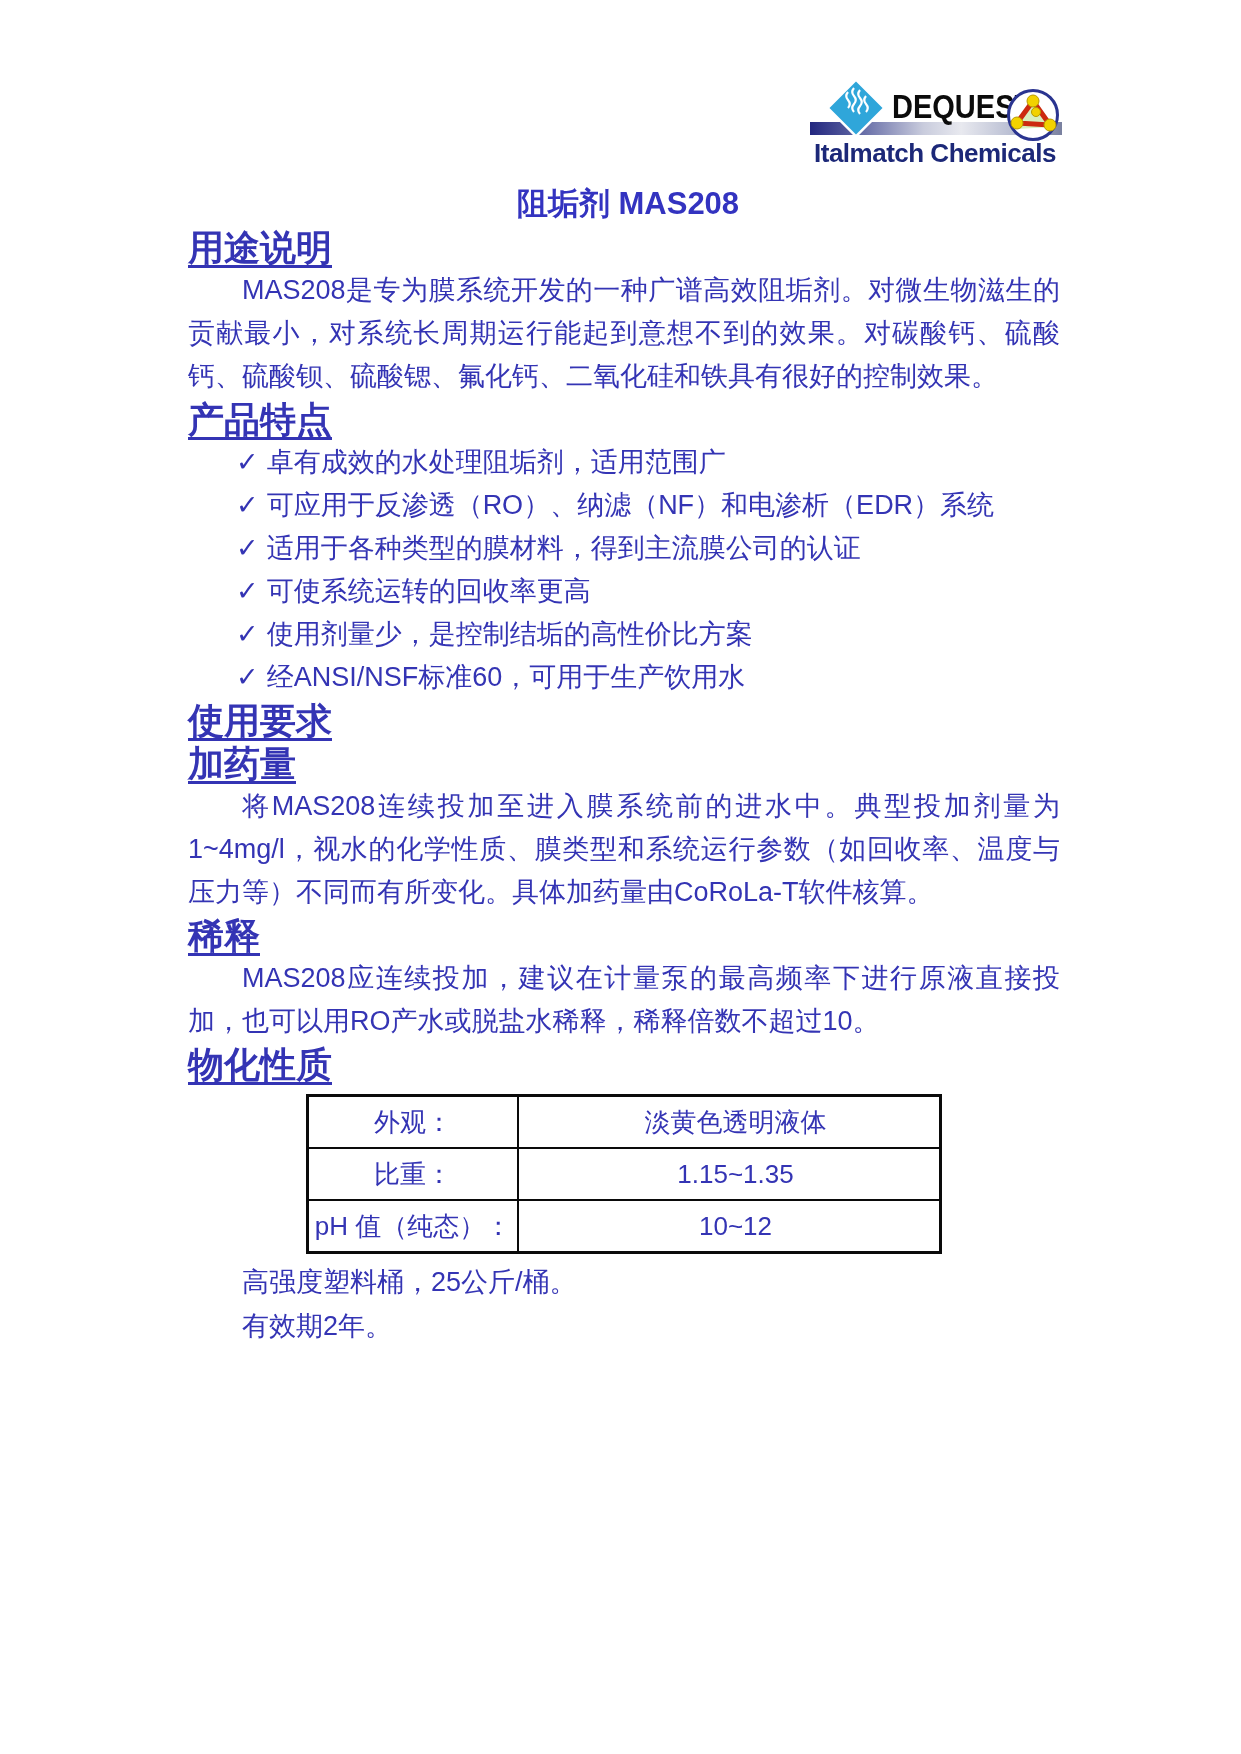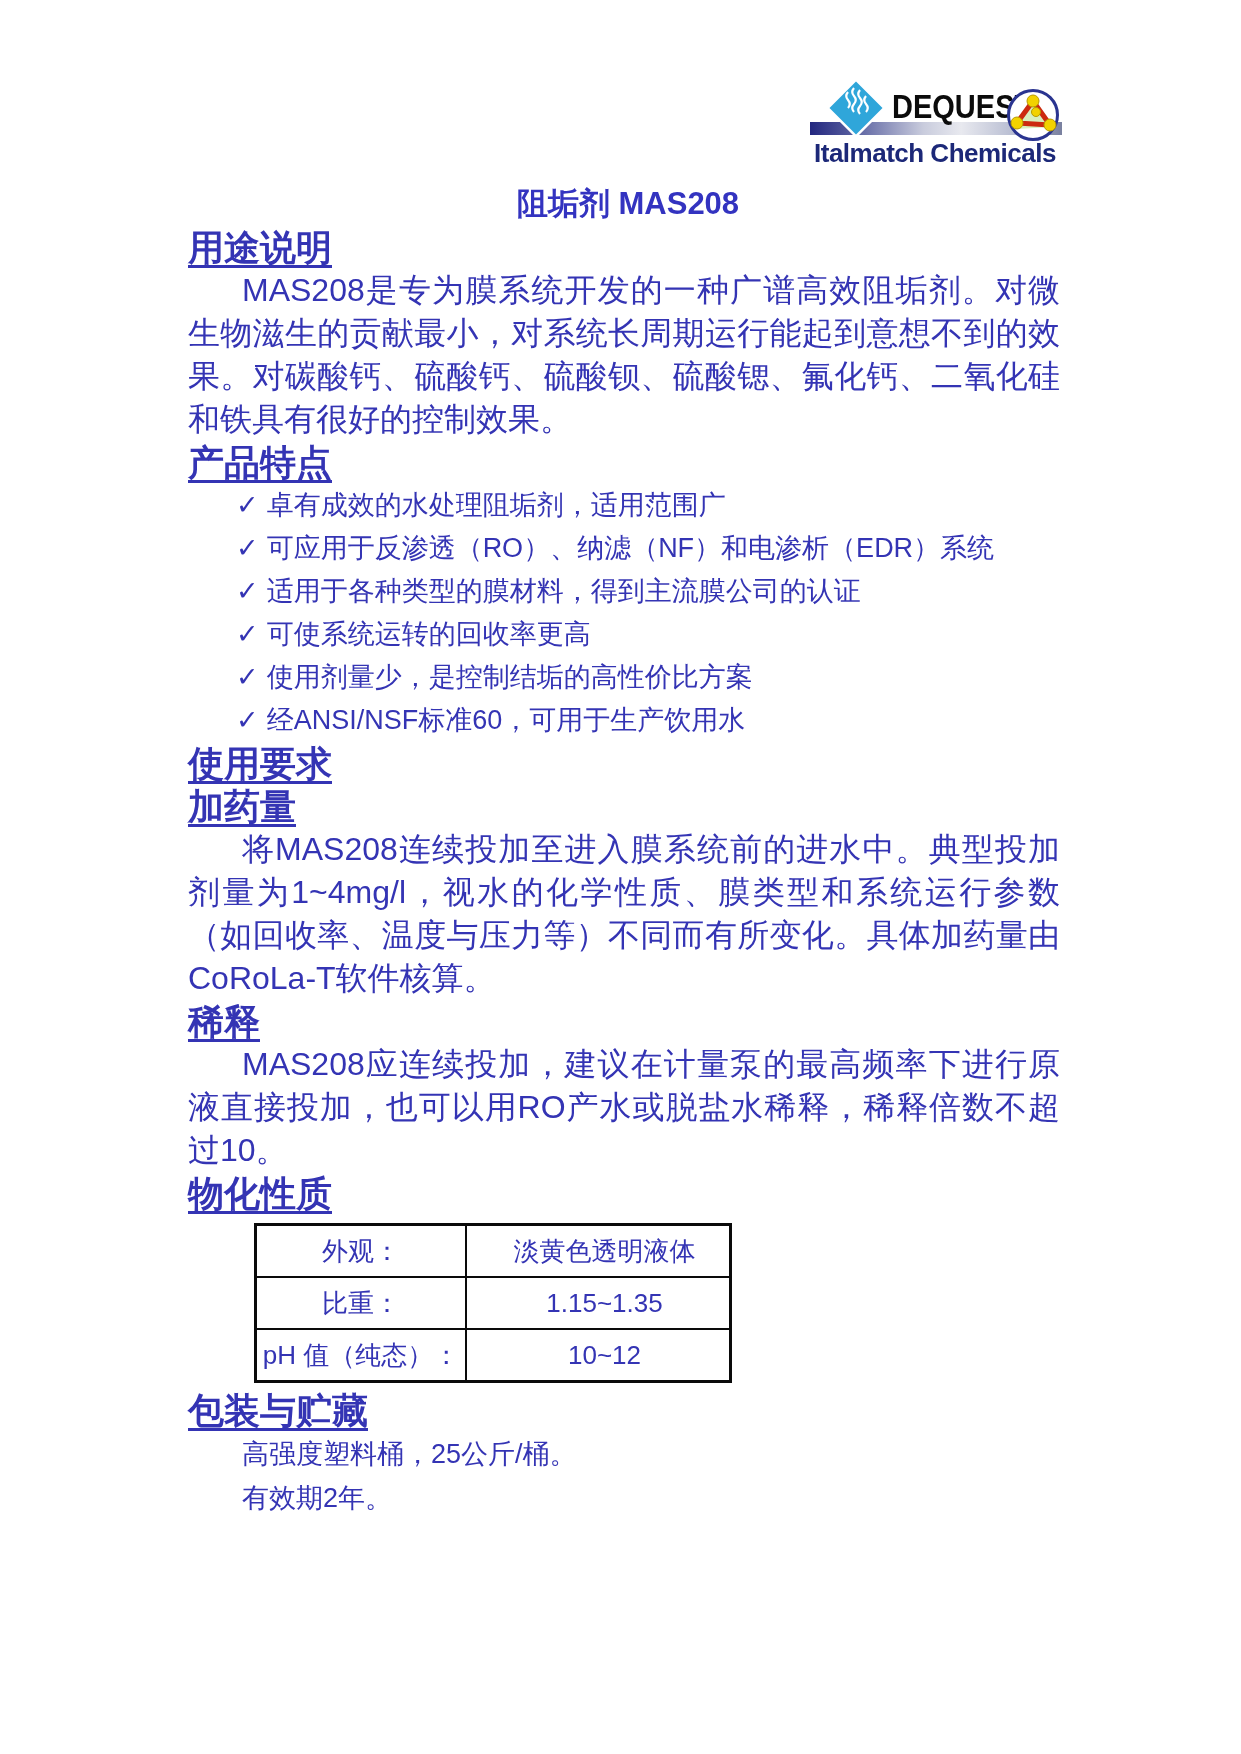--- a/index.html
+++ b/index.html
@@ -42,31 +42,31 @@
   }
 
   
   .content{position:absolute;left:188px;top:226px;width:872px;}
   .sec-heading{
     font-size:36px;font-weight:700;margin:0;
     line-height:43px;color:#3434b4;
     text-decoration:underline;text-underline-offset:5px;
   }
   .body-para{
-    font-size:32px;line-height:43px;margin:0;
+    font-size:27px;line-height:43px;margin:0;
     text-indent:54px;text-align:justify;color:#3434b4;
   }
   .feature-list{list-style:none;margin:0;padding:0 0 0 48px;}
   .feature-item{font-size:27px;line-height:43px;color:#3434b4;}
   .check{display:inline-block;margin-right:8px;font-weight:400;}
 
   
   .props-table{
-    border-collapse:collapse;margin:8px 0 6px 66px;
-    width:478px;table-layout:fixed;
+    border-collapse:collapse;margin:8px 0 6px 118px;
+    width:636px;table-layout:fixed;
     border:3px solid #0a0a0a;
   }
   .props-table td{
     border:2px solid #0a0a0a;height:48px;
     font-size:26px;color:#3434b4;vertical-align:middle;
   }
   .props-table td.lbl{width:206px;text-align:center;}
   .props-table td.val{padding-left:14px;text-align:center;}
 
   .pack-line{font-size:27px;line-height:44px;margin:0;text-indent:54px;color:#3434b4;}
@@ -146,18 +146,17 @@
           <td class="lbl">比重：</td>
           <td class="val">1.15~1.35</td>
         </tr>
         <tr>
           <td class="lbl">pH 值（纯态）：</td>
           <td class="val">10~12</td>
         </tr>
       </tbody>
     </table>
 
-    <h2 class="sec-heading">包装与贮藏</h2>
     <p class="pack-line">高强度塑料桶，25公斤/桶。</p>
     <p class="pack-line">有效期2年。</p>
 
   </div>
 </div>
 
 </body></html>

